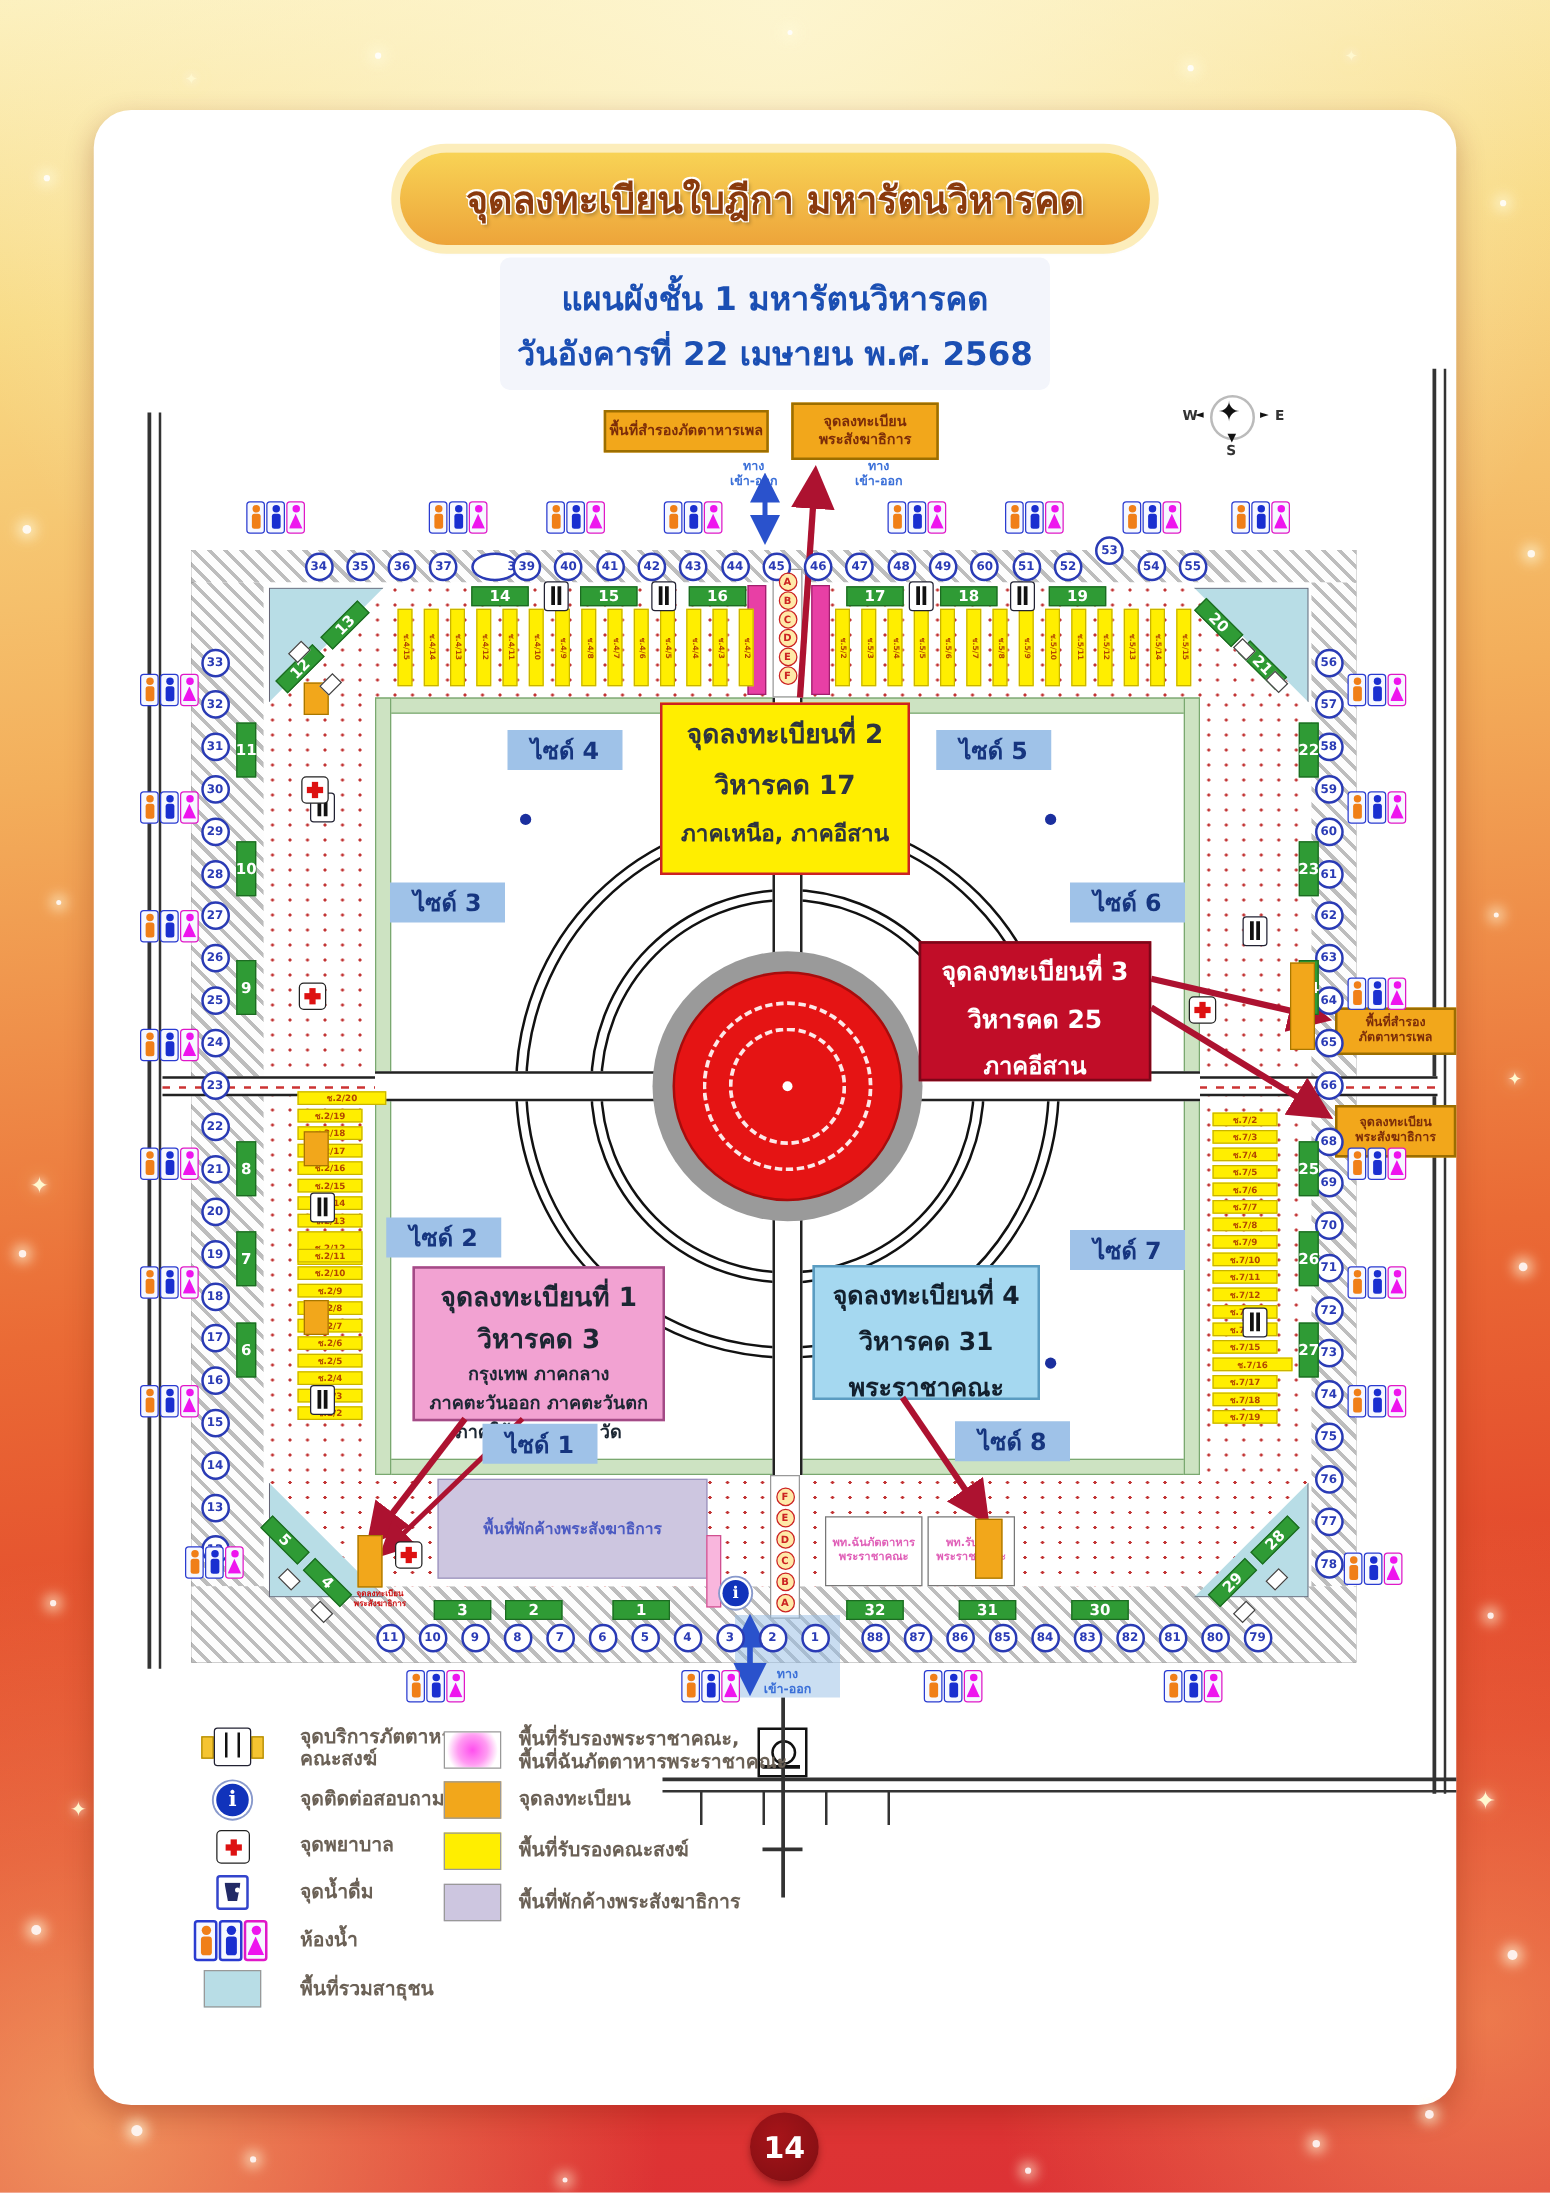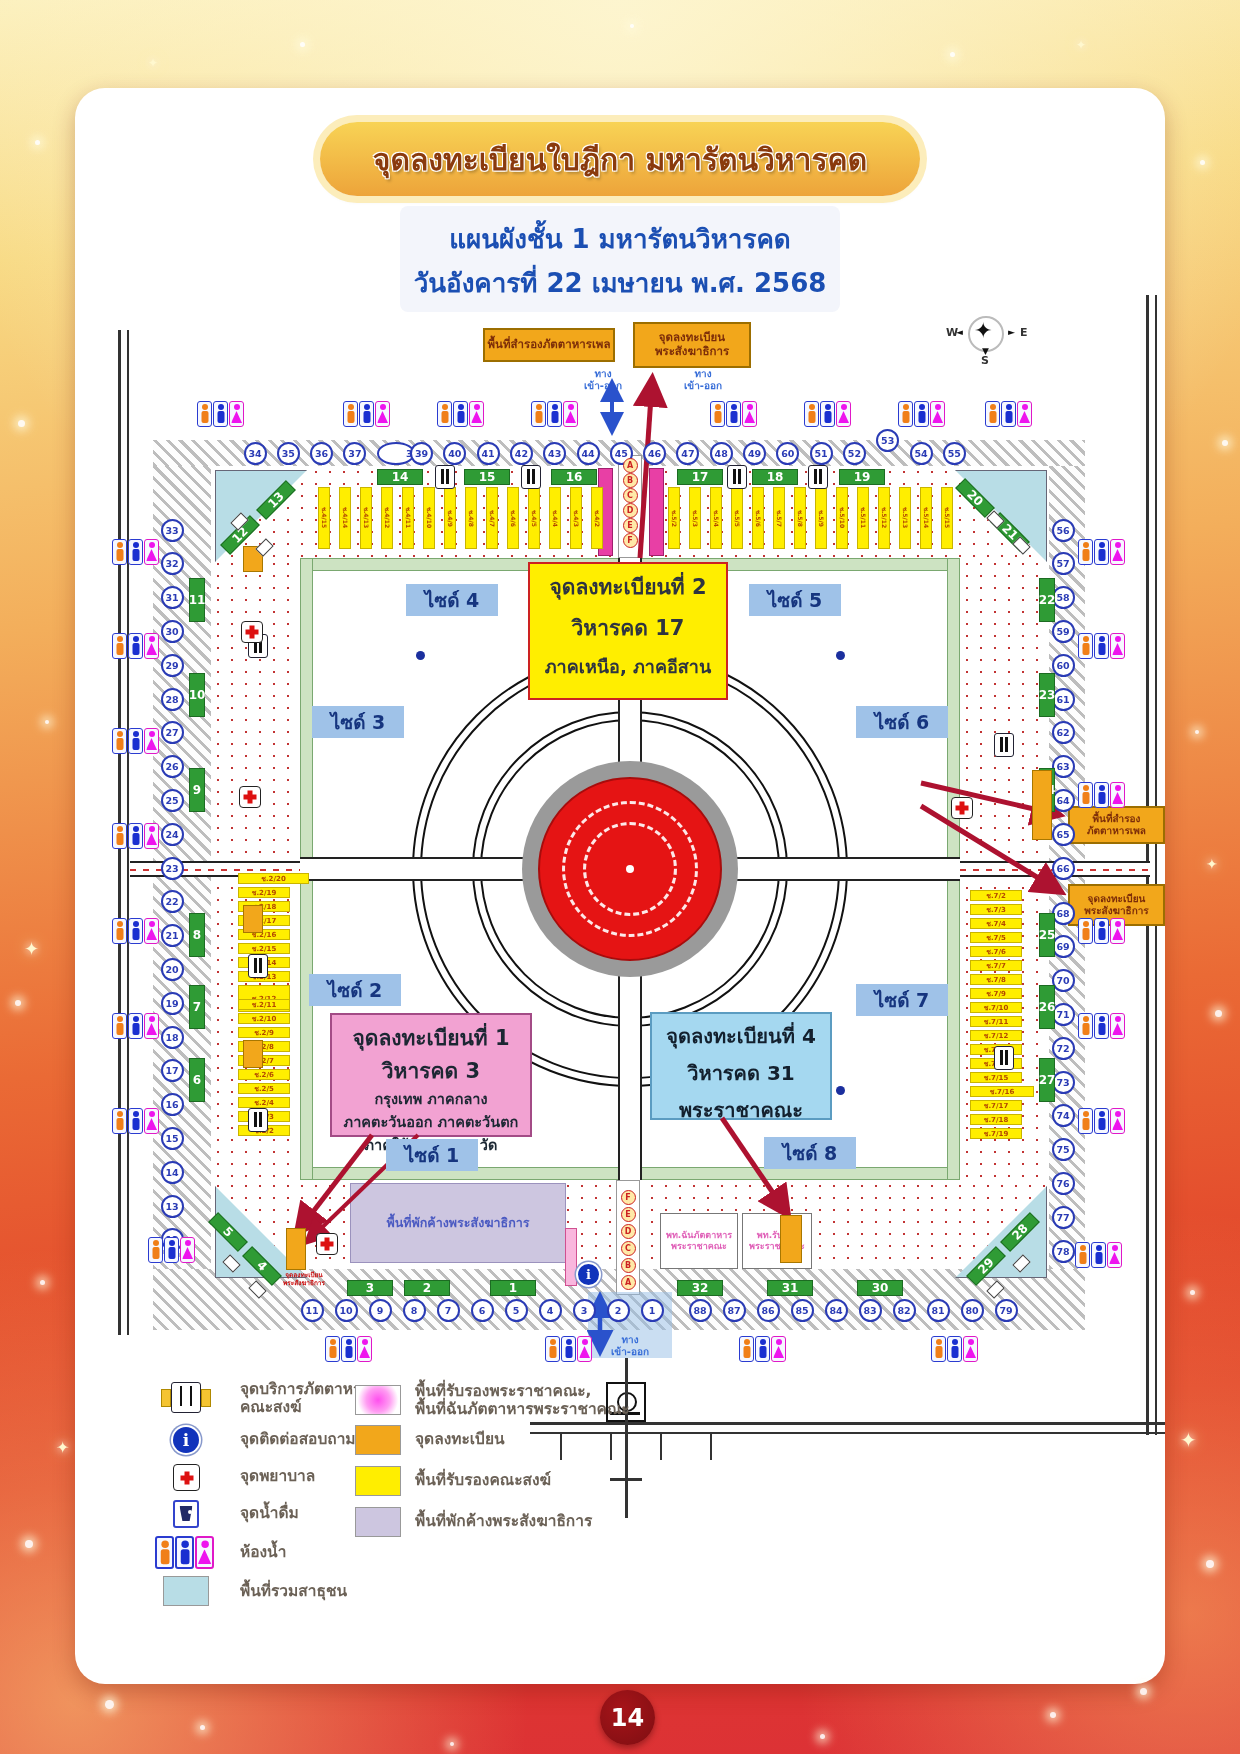--- a/index.html
+++ b/index.html
@@ -231,20 +231,25 @@
     <div style="font-size:21px">จุดลงทะเบียนที่ 1</div>
     <div style="font-size:21px">วิหารคด 3</div>
     <div style="font-size:14.5px">กรุงเทพ ภาคกลาง</div>
     <div style="font-size:14.5px">ภาคตะวันออก ภาคตะวันตก</div>
     <div style="font-size:14.5px">ภาคใต้ และ 323 วัด</div>
   </div>
   <div class="reg" style="left:528px;top:562px;width:200px;height:138px;background:#ffee00;border:2.5px solid #cc2222;color:#2e3440">
     <div style="font-size:21px;margin-bottom:8px">จุดลงทะเบียนที่ 2</div>
     <div style="font-size:21px;margin-bottom:8px">วิหารคด 17</div>
     <div style="font-size:18px">ภาคเหนือ, ภาคอีสาน</div>
+  </div>
+  <div class="reg" style="left:735px;top:753px;width:186px;height:112px;background:#c10d28;border:2px solid #7d0618;color:#fff">
+    <div style="font-size:20px;margin-bottom:6px">จุดลงทะเบียนที่ 3</div>
+    <div style="font-size:20px;margin-bottom:6px">วิหารคด 25</div>
+    <div style="font-size:19px">ภาคอีสาน</div>
   </div>
   <div class="reg" style="left:650px;top:1012px;width:182px;height:108px;background:#a5d8f0;border:2px solid #5b9cc1;color:#13202e">
     <div style="font-size:20px;margin-bottom:5px">จุดลงทะเบียนที่ 4</div>
     <div style="font-size:20px;margin-bottom:5px">วิหารคด 31</div>
     <div style="font-size:20px">พระราชาคณะ</div>
   </div>
 
   <svg class="abs" width="1240" height="1754" style="left:0;top:0;pointer-events:none">
     <defs>
       <marker id="ah" markerWidth="7" markerHeight="7" refX="5" refY="3.5" orient="auto">

